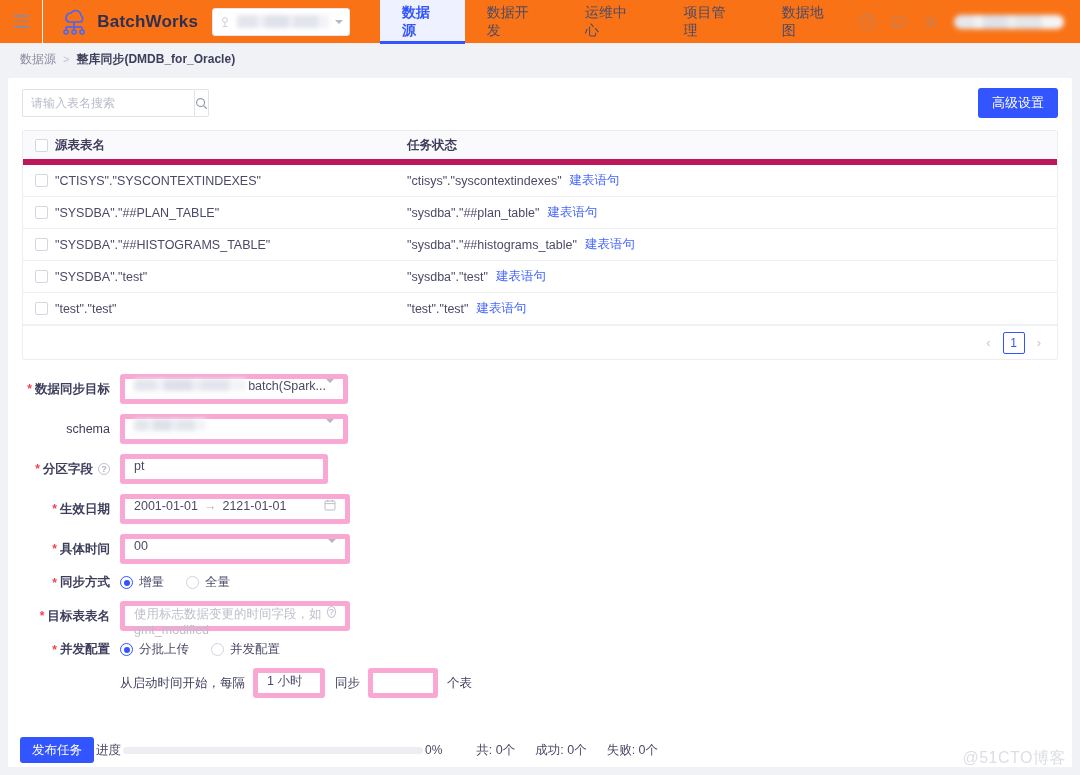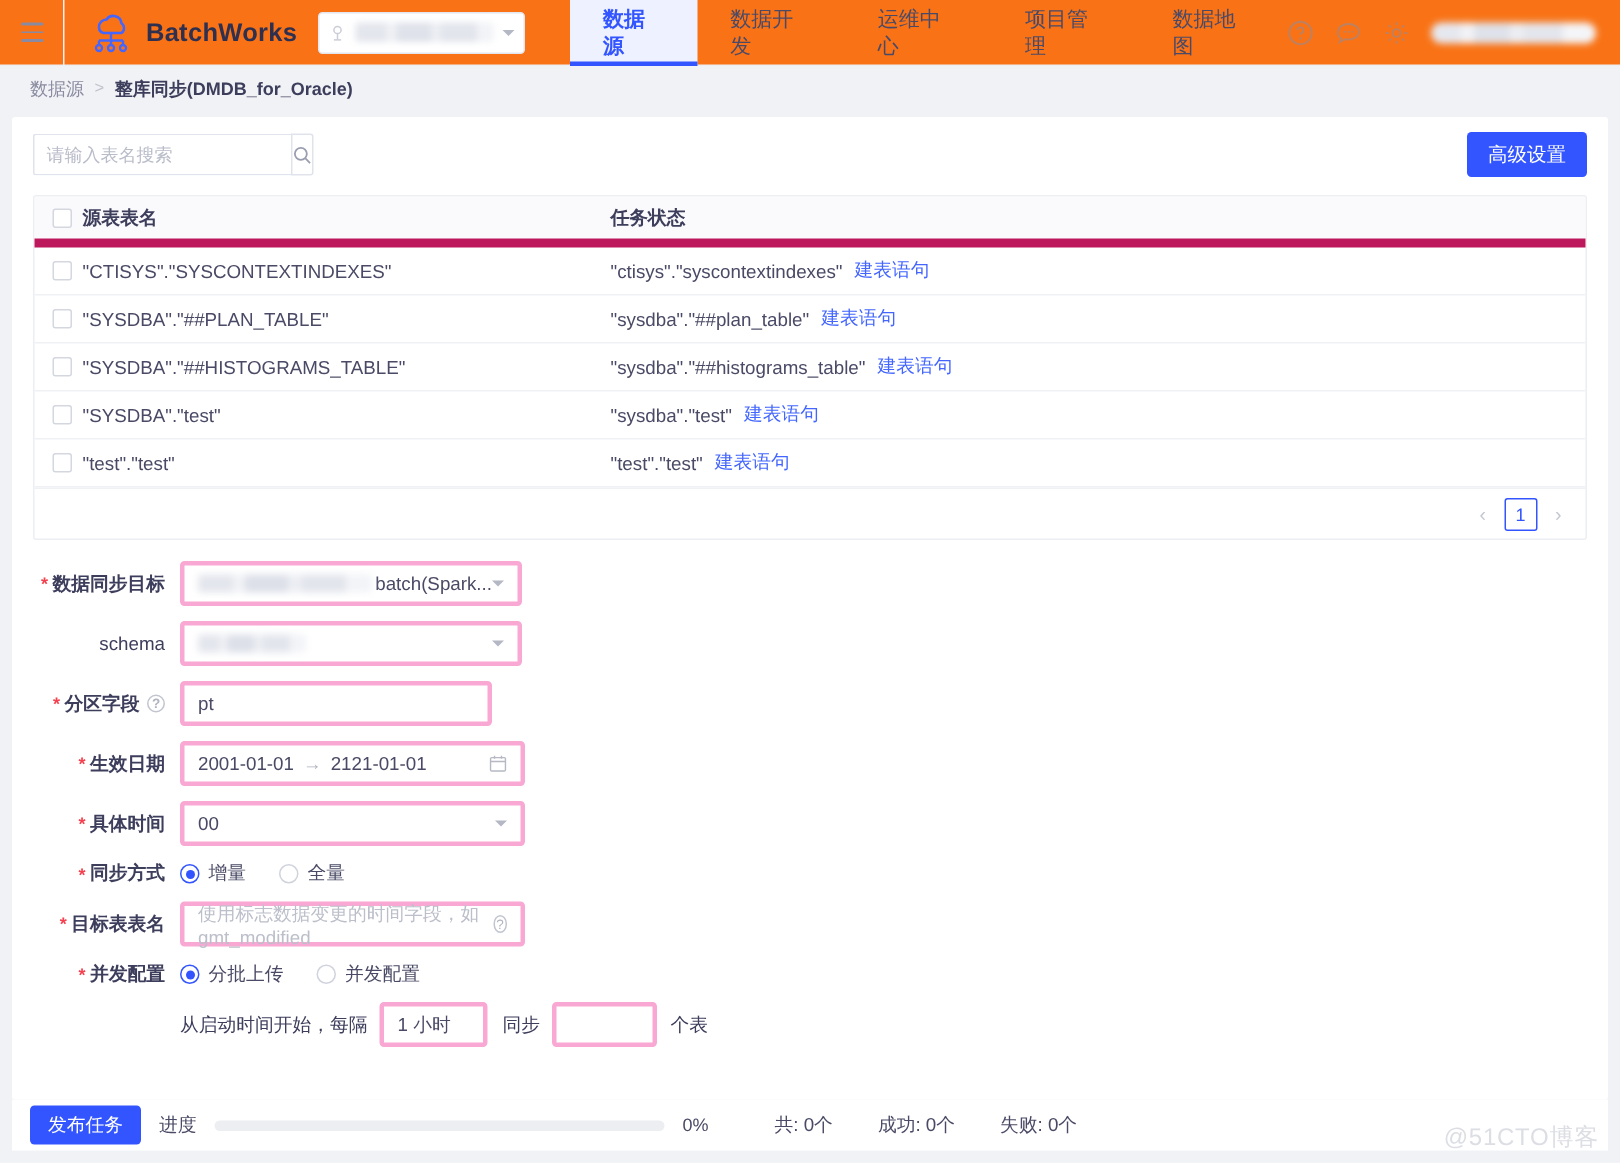--- a/index.html
+++ b/index.html
@@ -127,43 +127,43 @@
     width: 112px; text-align:right; font-size:12.5px; color:#3d3d5c;
     padding-right:10px; display:flex; align-items:center; justify-content:flex-end; gap:3px;
   }
   .flabel.bold { font-weight:bold;}
   .req { color:#f5414f; font-size:12px; line-height:1;}
   .qmark {
     width:12px;height:12px;border:1px solid #c2c5d0;border-radius:50%;
     font-size:9px;line-height:10px;text-align:center;color:#b0b3c0; margin-left:2px;
   }
   .ctl {
-    height:30px; border:3px solid #f9a8d4; border-radius:3px; background:#fff;
-    display:flex; align-items:center; padding: 0 9px; font-size:12.5px; color:#4a4a66;
+    height:30px; border:5px solid #f9a8d4; border-radius:3px; background:#fff;
+    display:flex; align-items:flex-start; padding: 0 9px; font-size:12.5px; color:#4a4a66;
     position:relative;
   }
   .ctl .arrow { margin-left:auto; }
   .blurtxt {
     height:12px; border-radius:2px; filter: blur(2.4px);
     background: linear-gradient(90deg,#e4e6ed 0 20%, #f1f2f6 20% 27%, #dde0e9 27% 52%, #eceef3 52% 60%, #e2e5ec 60% 85%, #f3f4f8 85% 100%);
   }
   .radio-line { display:flex; align-items:center; gap:6px; font-size:12.5px; color:#4a4a66;}
   .radio { width:13px;height:13px;border:1px solid #d0d3dd;border-radius:50%;background:#fff;
            display:inline-flex;align-items:center;justify-content:center; cursor:pointer;}
   .radio.on { border-color:#3355ff; }
   .radio.on::after { content:""; width:6px;height:6px;border-radius:50%;background:#3355ff;}
   .hint { color:#4a4a66; font-size:12.5px; margin-left:12px;}
   .date-ctl { width:230px; justify-content:space-between;}
   .date-sep { color:#b0b3c0; margin: 0 6px;}
   .ph { color:#bcbfca; }
 
   
   .footer {
     position:absolute; left:8px; right:8px; bottom:8px; height:34px; background:#fff;
-    display:flex; align-items:center; padding: 0 12px; gap:12px;
+    display:flex; align-items:center; padding: 0 12px; gap:2px;
   }
   .pub-btn {
     background:#3355ff;color:#fff;border:none;border-radius:3px;height:26px;padding:0 12px;
     font-size:12.5px;cursor:pointer; font-family:inherit;
   }
   .prog-label { font-size:12.5px; color:#4a4a66;}
   .prog-track { width:300px;height:7px;background:#eceef2;border-radius:4px;}
   .prog-pct { font-size:12px;color:#4a4a66;}
   .stat { font-size:12.5px;color:#4a4a66; }
   .watermark {

